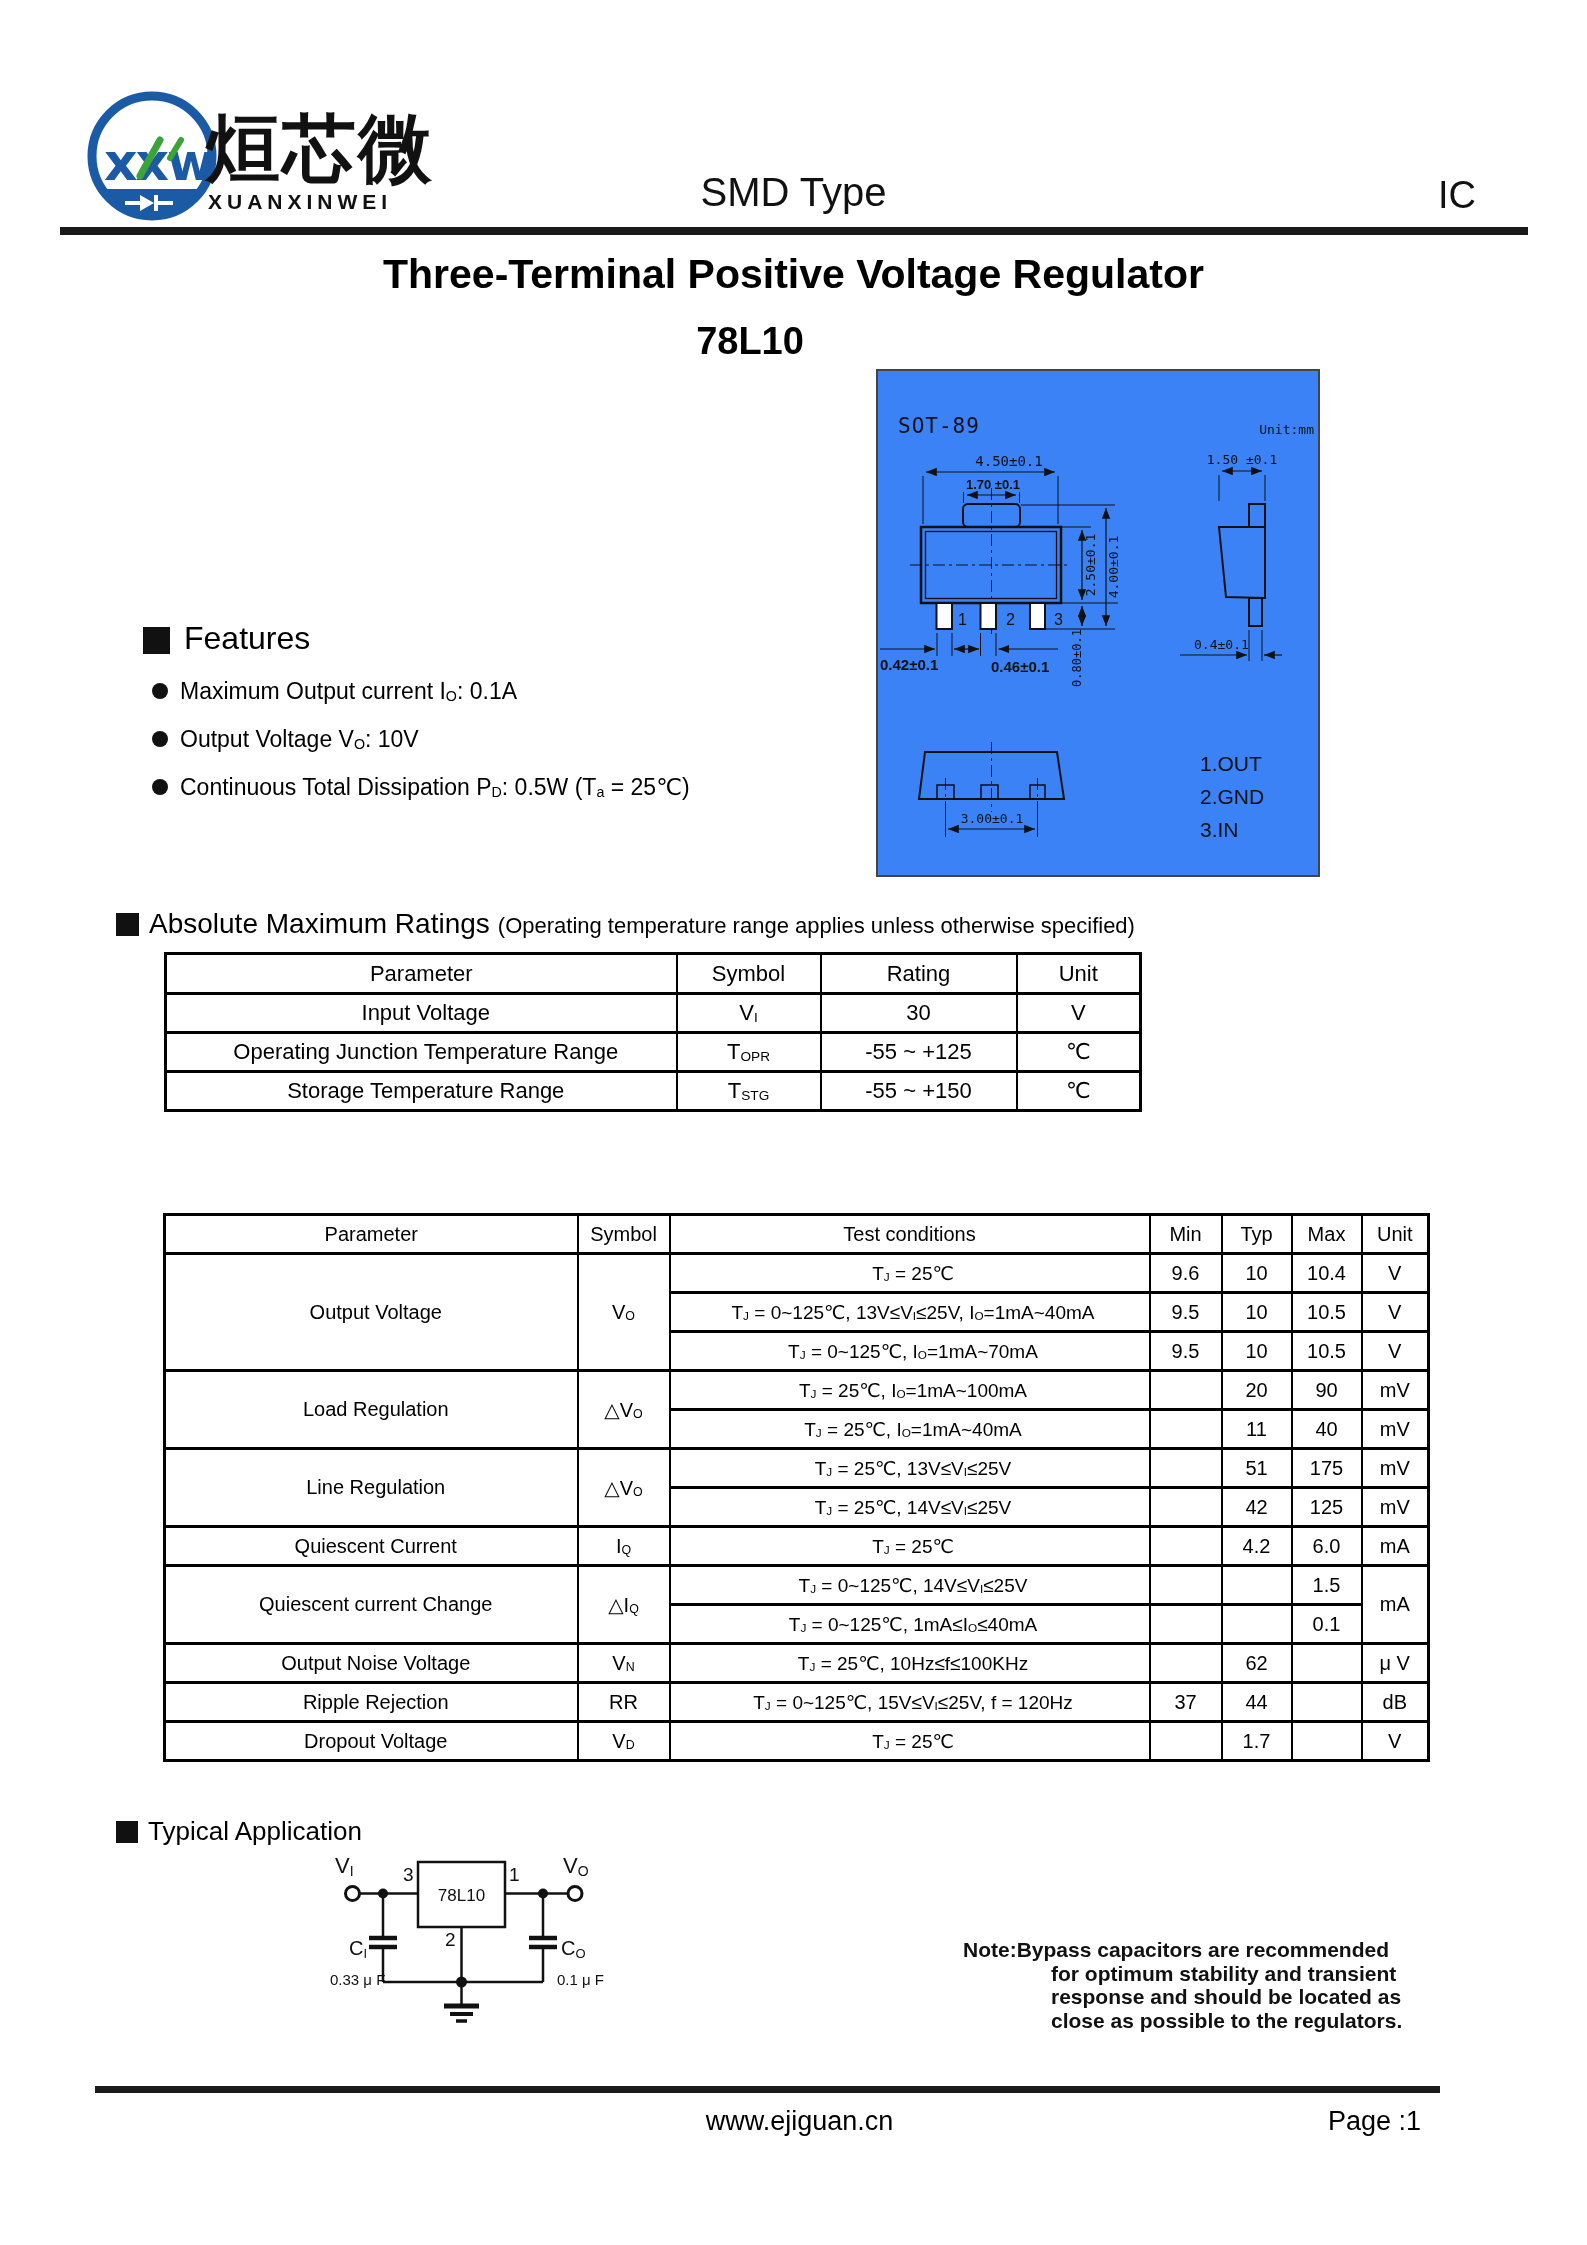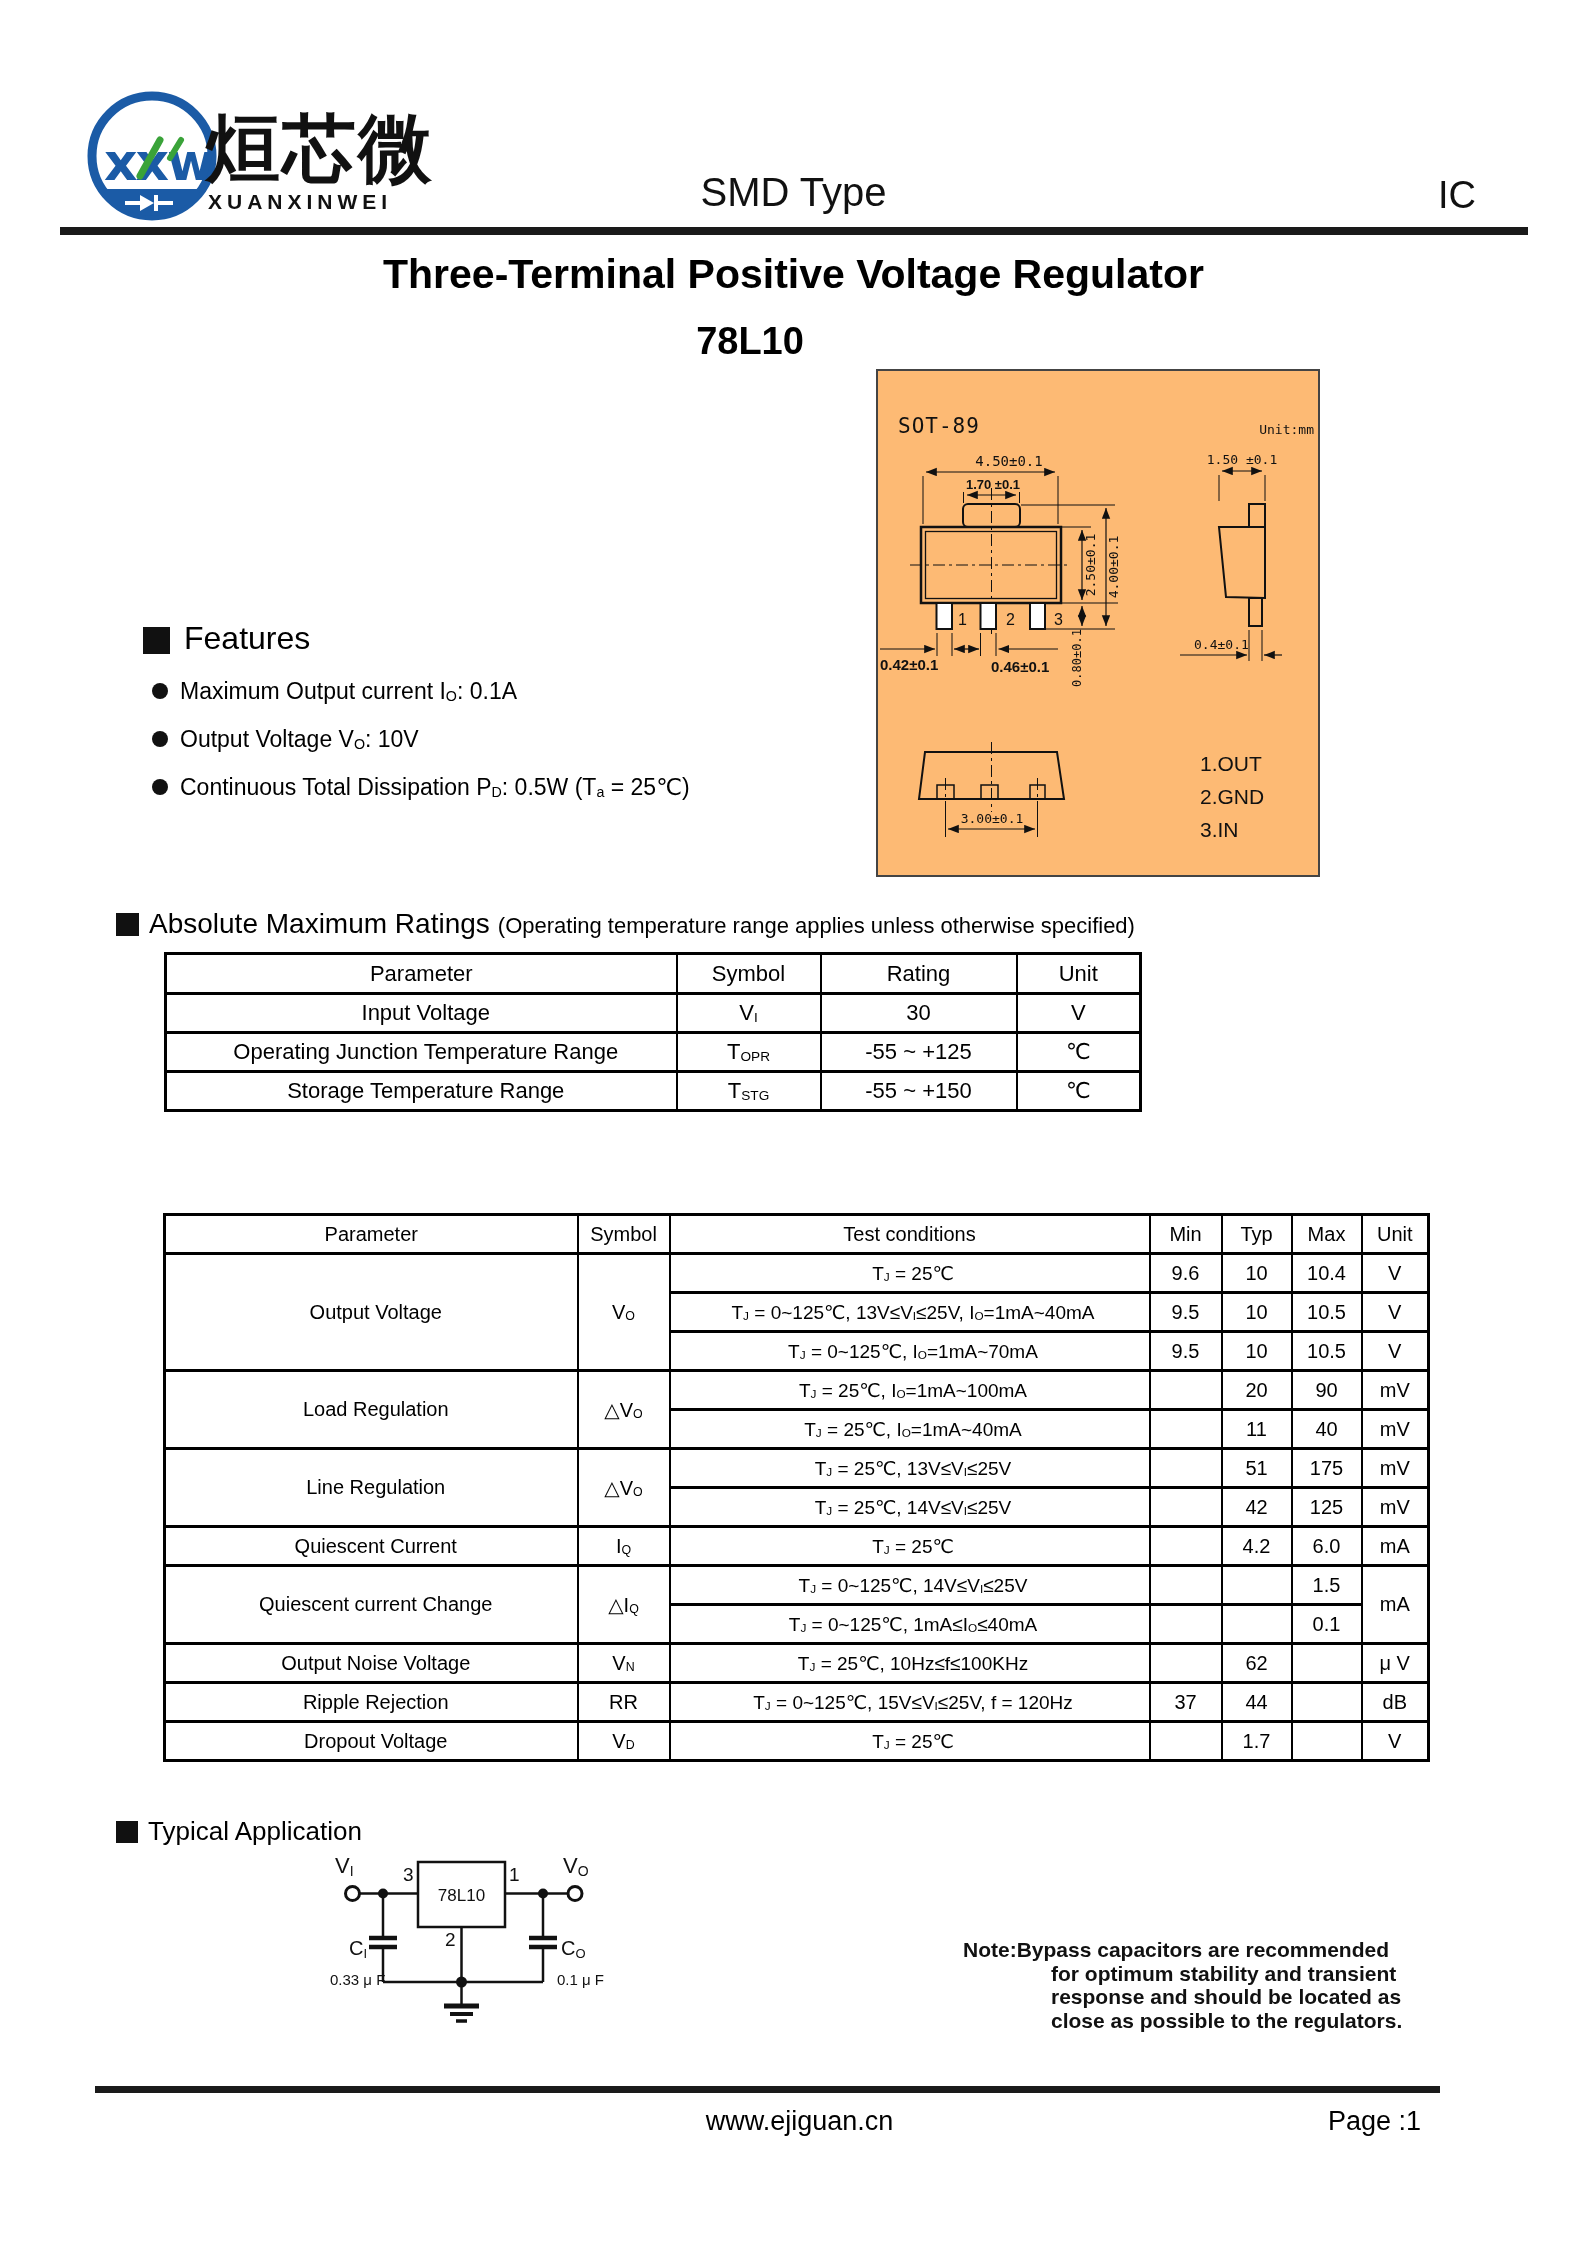--- a/index.html
+++ b/index.html
@@ -38,21 +38,21 @@
   #ec-table{font-size:20px;}
   #ec-table tr{height:39px;}
   td.pl{text-align:left;padding-left:10px;}
   td.cond{text-align:left;padding-left:8px;font-size:19px;}
   .h-amr{font-size:28px;}
   .h-amr-note{font-size:22px;margin-left:8px;text-align:right;}
   .h-ec{font-size:25px;}
   .h-ec-note{font-size:25px;margin-left:6px;}
   .h-app{font-size:26px;}
   
-  .pkg-box{border:2px solid #444;background:#fdba74;}
+  .pkg-box{border:2px solid #444;background:#3b82f6;}
   .pkg text,.cir text{fill:#111;}
   .fm{font-family:"DejaVu Sans Mono",monospace;}
   .fb{font-family:"Liberation Sans",sans-serif;font-weight:bold;}
   .dash{stroke-dasharray:12 4 3 4;}
   
   .note{font-size:21px;line-height:23.5px;color:#111;font-weight:bold;}
   .note .indent{margin-left:88px;}
   
   .foot-site{width:100%;text-align:center;font-size:27px;margin-left:6px;}
   .foot-page{font-size:27px;}

